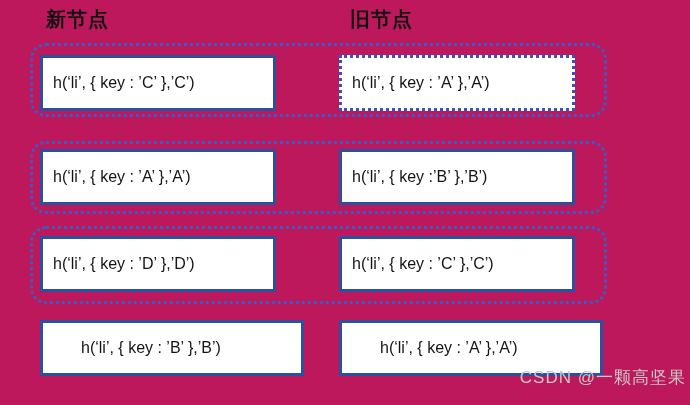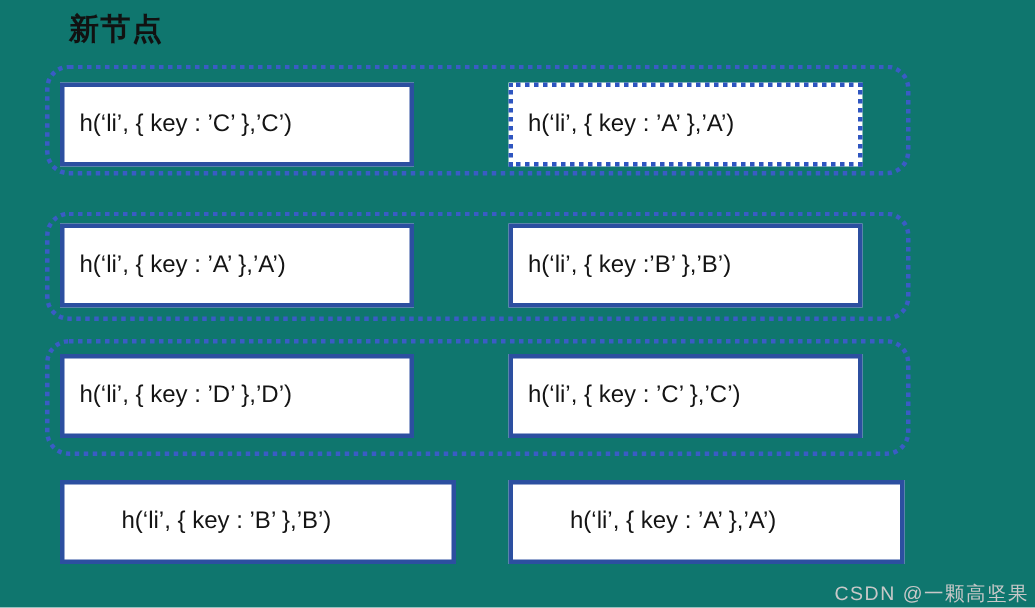--- a/index.html
+++ b/index.html
@@ -1,20 +1,20 @@
 <!DOCTYPE html>
 <html><head>
 <meta charset="utf-8">
 <style>
   html, body { margin: 0; padding: 0; background: #ffffff; }
   .page {
     position: relative;
     width: 690px;
     height: 405px;
-    background: #0f766e;
+    background: #be185d;
     font-family: "Liberation Sans", sans-serif;
     overflow: hidden;
   }
   .col-header {
     position: absolute;
     top: 6px;
     font-size: 20px;
     font-weight: bold;
     color: #111111;
     letter-spacing: 1px;
@@ -52,32 +52,33 @@
   .node-box.c-new { left: 40px; }
   .node-box.c-old { left: 339px; }
   .r1 { top: 55px; }
   .r2 { top: 149px; }
   .r3 { top: 236px; text-align: right; }
   .r4 { top: 320px; padding-left: 38px; }
 
   .watermark {
     position: absolute;
     right: 4px;
-    bottom: 0;
-    font-size: 13px;
+    bottom: 16px;
+    font-size: 17px;
     color: #c8c8c8;
     letter-spacing: 1px;
   }
 </style>
 </head>
 <body>
 
 <div class="page">
 
   <div class="col-header new">新节点</div>
+  <div class="col-header old">旧节点</div>
 
   <div class="row-group g1"></div>
   <div class="row-group g2"></div>
   <div class="row-group g3"></div>
 
   <div class="node-box solid c-new r1">h(‘li’, { key : ’C’ },’C’)</div>
   <div class="node-box dotted c-old r1">h(‘li’, { key : ’A’ },’A’)</div>
 
   <div class="node-box solid c-new r2">h(‘li’, { key : ’A’ },’A’)</div>
   <div class="node-box solid c-old r2">h(‘li’, { key :’B’ },’B’)</div>

